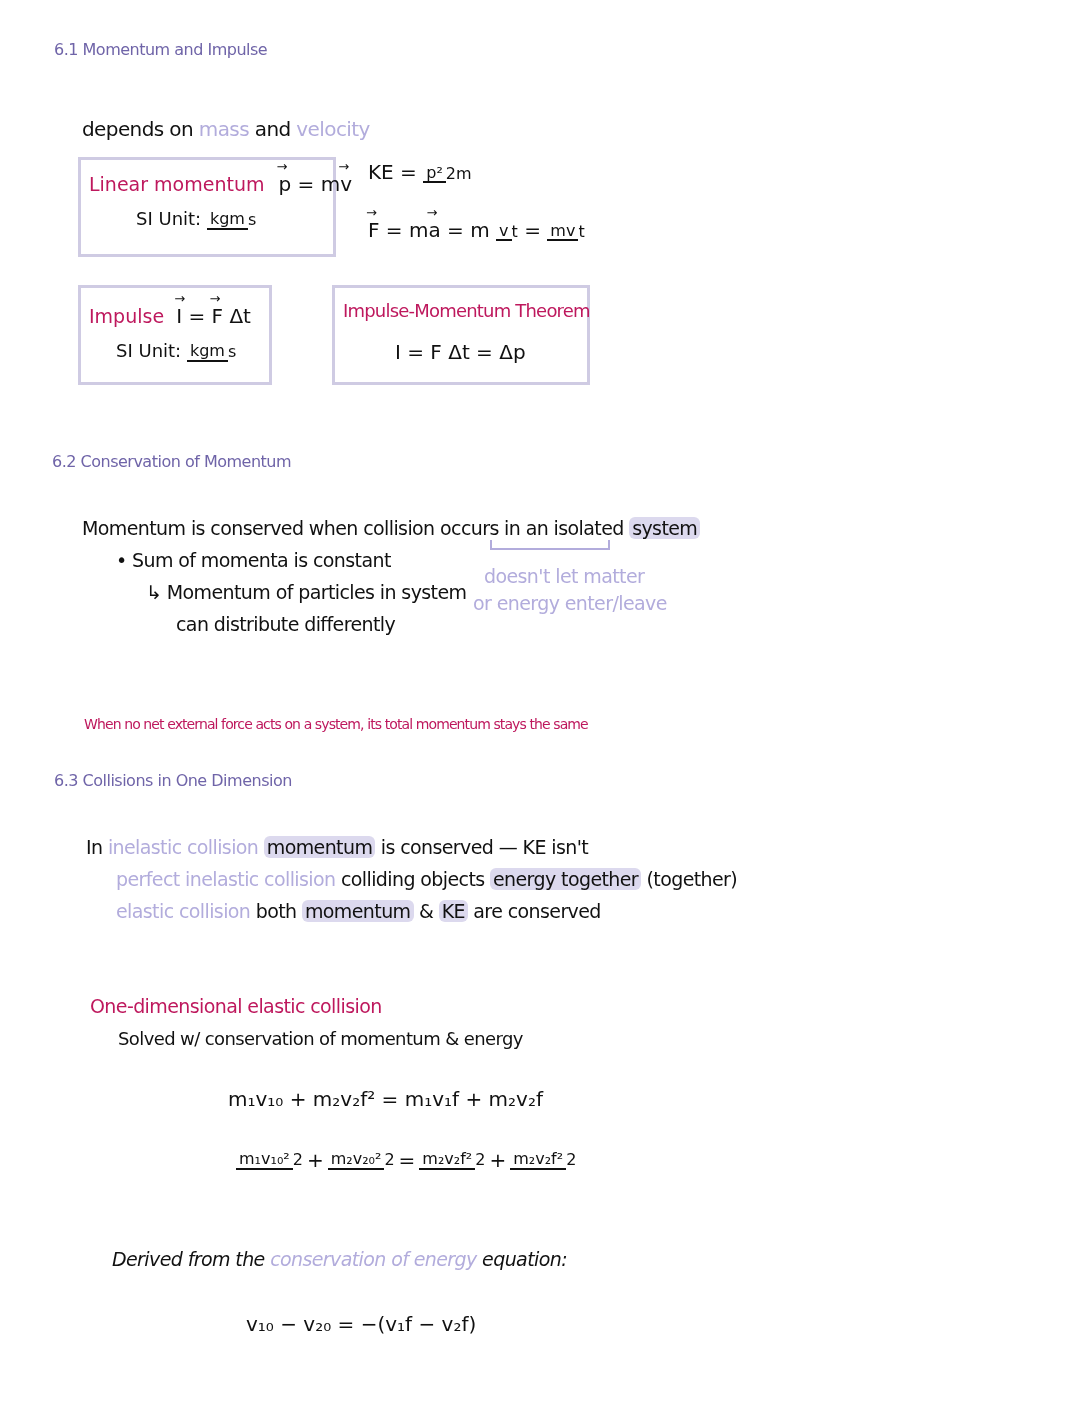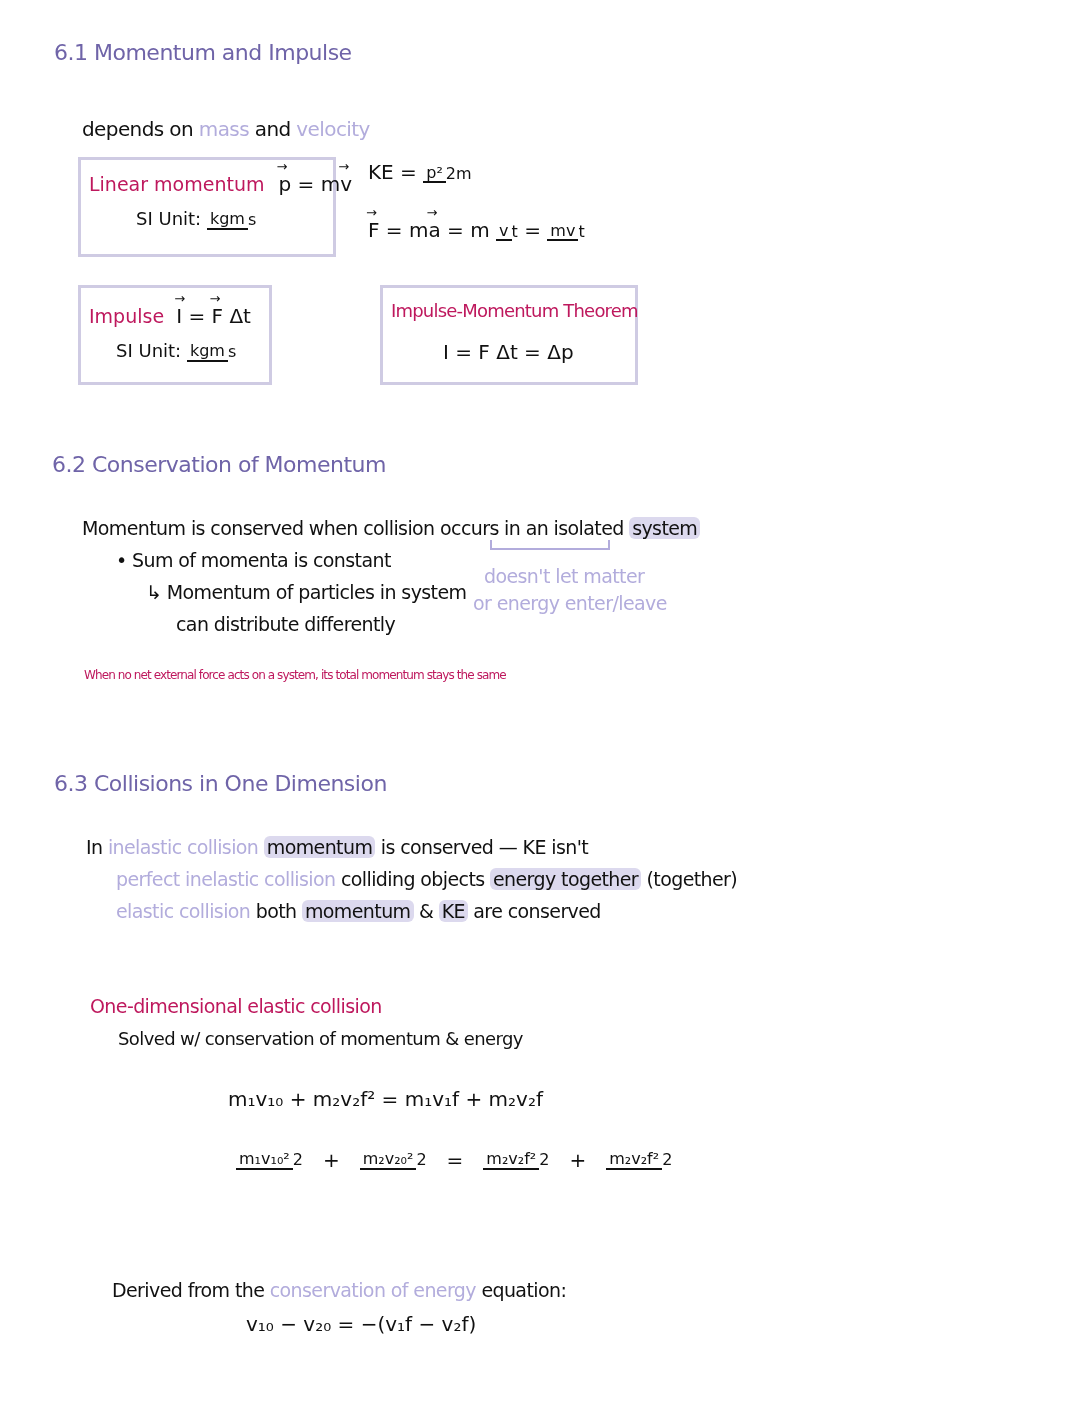--- a/index.html
+++ b/index.html
@@ -1,18 +1,18 @@
 <!DOCTYPE html>
 <html><head>
 <meta charset="utf-8">
 <style>
   html,body{margin:0;padding:0;background:#ffffff;}
   body{width:1080px;height:1417px;position:relative;overflow:hidden;font-family:"DejaVu Sans",sans-serif;color:#111;}
   .abs{position:absolute;white-space:nowrap;}
-  .h{color:#6f64a8;font-size:22px;letter-spacing:-0.5px;}
+  .h{color:#6f64a8;font-size:16px;letter-spacing:-0.5px;}
   .t{font-size:19px;letter-spacing:-0.6px;color:#111;}
   .lv{color:#b2acdc;}
   .pv{color:#be185d;}
   .hl{background:#dcd9ee;border-radius:6px;padding:0 3px;}
   .box{position:absolute;border:3px solid #cfcbe3;background:#fff;}
   .m{font-family:"DejaVu Sans",sans-serif;font-size:20px;}
   .frac{display:inline-flex;flex-direction:row;align-items:center;vertical-align:middle;font-size:16px;line-height:1.1;}
   .frac .num{border-bottom:2px solid #111;padding:0 3px;}
   .vec{position:relative;display:inline-block;}
   .vec::before{content:"→";position:absolute;top:-13px;left:-2px;font-size:13px;}
@@ -68,53 +68,53 @@
   </div>
   <div class="abs" style="left:35px;top:52px;font-size:18px;">
     <span>SI Unit:</span>
     <span class="frac">
         <span class="num">kgm</span>
         <span>s</span>
       </span>
   </div>
 </div>
 
-<div class="box" style="left:332px;top:285px;width:252px;height:94px;margin-left:48px;">
+<div class="box" style="left:332px;top:285px;width:252px;height:94px;">
   <div class="abs pv" style="left:8px;top:12px;font-size:18px;letter-spacing:-0.8px;">Impulse-Momentum Theorem</div>
   <div class="abs m" style="left:60px;top:52px;">I = F Δt = Δp</div>
 </div>
 
 <div class="abs h" style="left:52px;top:452px;">6.2  Conservation of Momentum</div>
 <div class="abs t" style="left:82px;top:517px;">
   <span>Momentum is conserved  when collision occurs in an isolated </span><span class="hl">system</span>
 </div>
 <div class="brace" style="left:490px;top:540px;width:116px;"></div>
 <div class="abs t" style="left:116px;top:549px;">• Sum of momenta is constant</div>
 <div class="abs t" style="left:146px;top:581px;">↳ Momentum of particles in system</div>
 <div class="abs t" style="left:176px;top:613px;">can distribute differently</div>
 <div class="abs t lv" style="left:484px;top:565px;">doesn't let matter</div>
 <div class="abs t lv" style="left:473px;top:592px;">or energy enter/leave</div>
-<div class="abs t pv" style="left:84px;top:668px;font-size:12px;letter-spacing:-0.9px;">When no net external force acts on a system, its total momentum stays the same</div>
+<div class="abs t pv" style="left:84px;top:716px;font-size:14px;letter-spacing:-0.9px;">When no net external force acts on a system, its total momentum stays the same</div>
 
 <div class="abs h" style="left:54px;top:771px;">6.3  Collisions in One Dimension</div>
 <div class="abs t" style="left:86px;top:836px;">
   <span>In </span><span class="lv">inelastic collision </span><span class="hl">momentum</span><span> is conserved — KE isn't</span>
 </div>
 <div class="abs t" style="left:116px;top:868px;">
   <span class="lv">perfect inelastic collision </span><span> colliding objects </span><span class="hl">energy together</span><span> (together)</span>
 </div>
 <div class="abs t" style="left:116px;top:900px;">
   <span class="lv">elastic collision </span><span> both </span><span class="hl">momentum</span><span> &amp; </span><span class="hl">KE</span><span> are conserved</span>
 </div>
 
 <div class="abs t pv" style="left:90px;top:995px;">One-dimensional elastic collision</div>
 <div class="abs t" style="left:118px;top:1028px;font-size:18px;">Solved w/ conservation of momentum &amp; energy</div>
 <div class="abs m" style="left:228px;top:1087px;">m₁v₁₀ + m₂v₂f² = m₁v₁f + m₂v₂f</div>
 
-<div class="abs m" style="left:236px;top:1148px;display:flex;gap:20px;align-items:center;">
+<div class="abs m" style="left:236px;top:1148px;display:flex;gap:4px;align-items:center;">
   <span class="frac">
       <span class="num">m₁v₁₀²</span>
       <span>2</span>
     </span>
   <span>+</span>
   <span class="frac">
       <span class="num">m₂v₂₀²</span>
       <span>2</span>
     </span>
   <span>=</span>
@@ -122,16 +122,16 @@
       <span class="num">m₂v₂f²</span>
       <span>2</span>
     </span>
   <span>+</span>
   <span class="frac">
       <span class="num">m₂v₂f²</span>
       <span>2</span>
     </span>
 </div>
 
-<div class="abs t" style="left:112px;top:1279px;">
+<div class="abs t" style="left:112px;top:1248px;font-style:italic;">
   <span>Derived from the </span><span class="lv">conservation of energy</span><span> equation:</span>
 </div>
 <div class="abs m" style="left:246px;top:1312px;">v₁₀ − v₂₀ = −(v₁f − v₂f)</div>
 
 </body></html>

